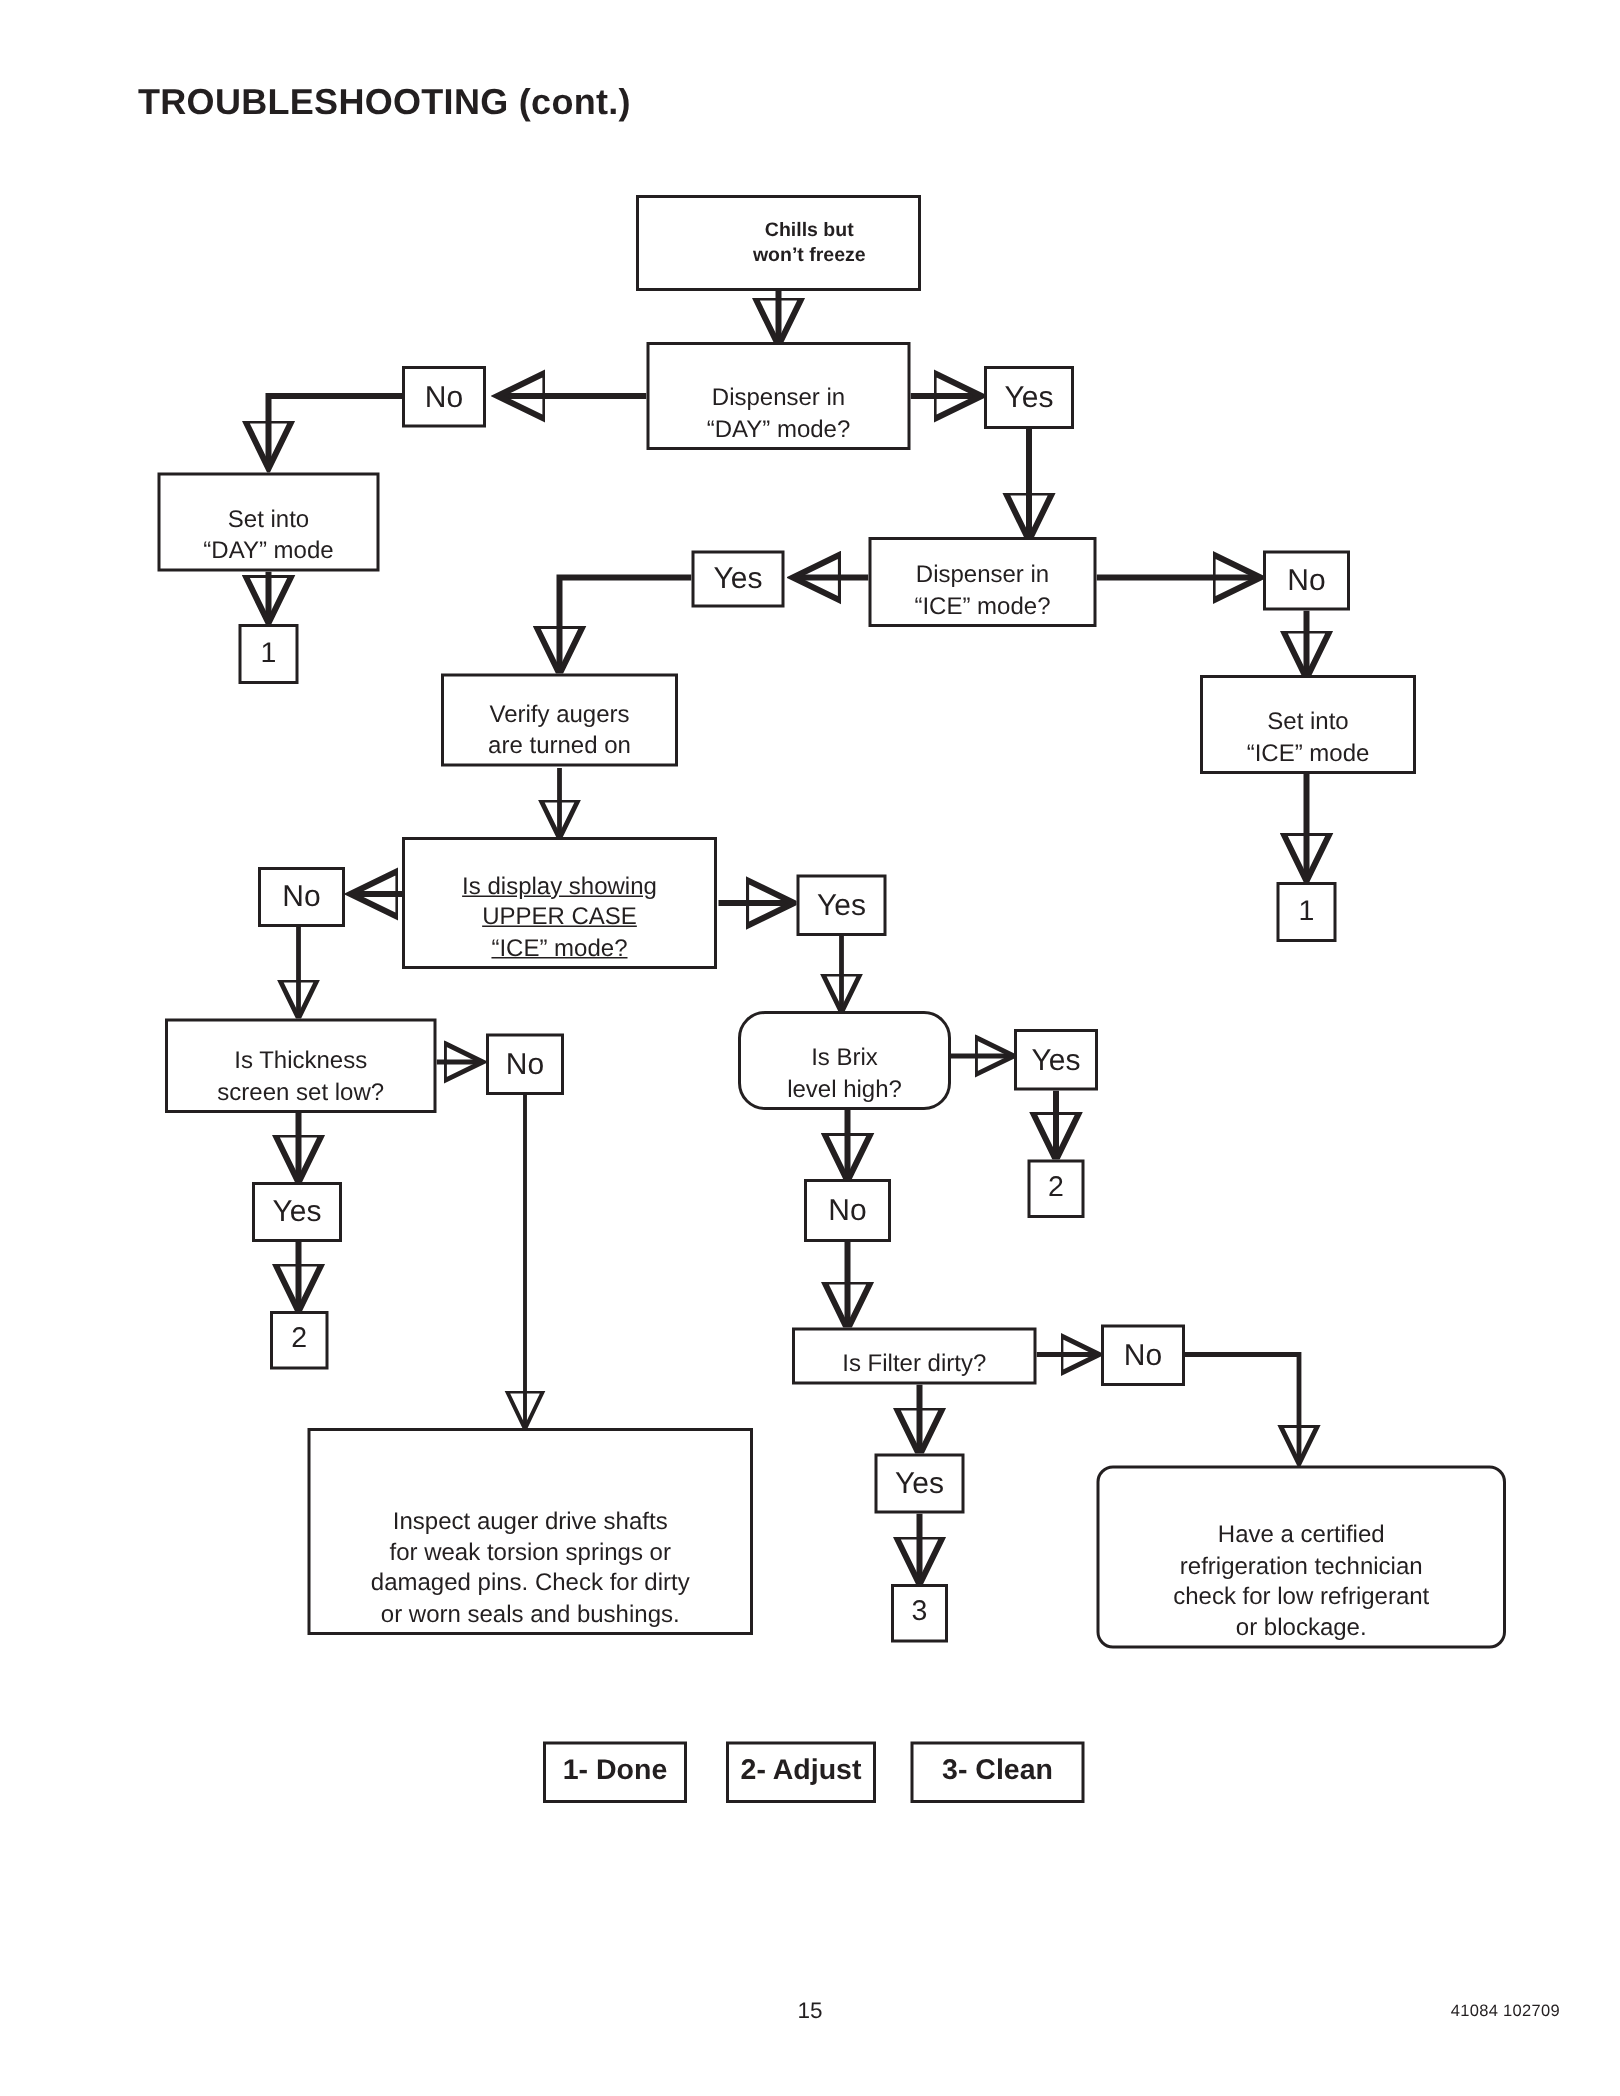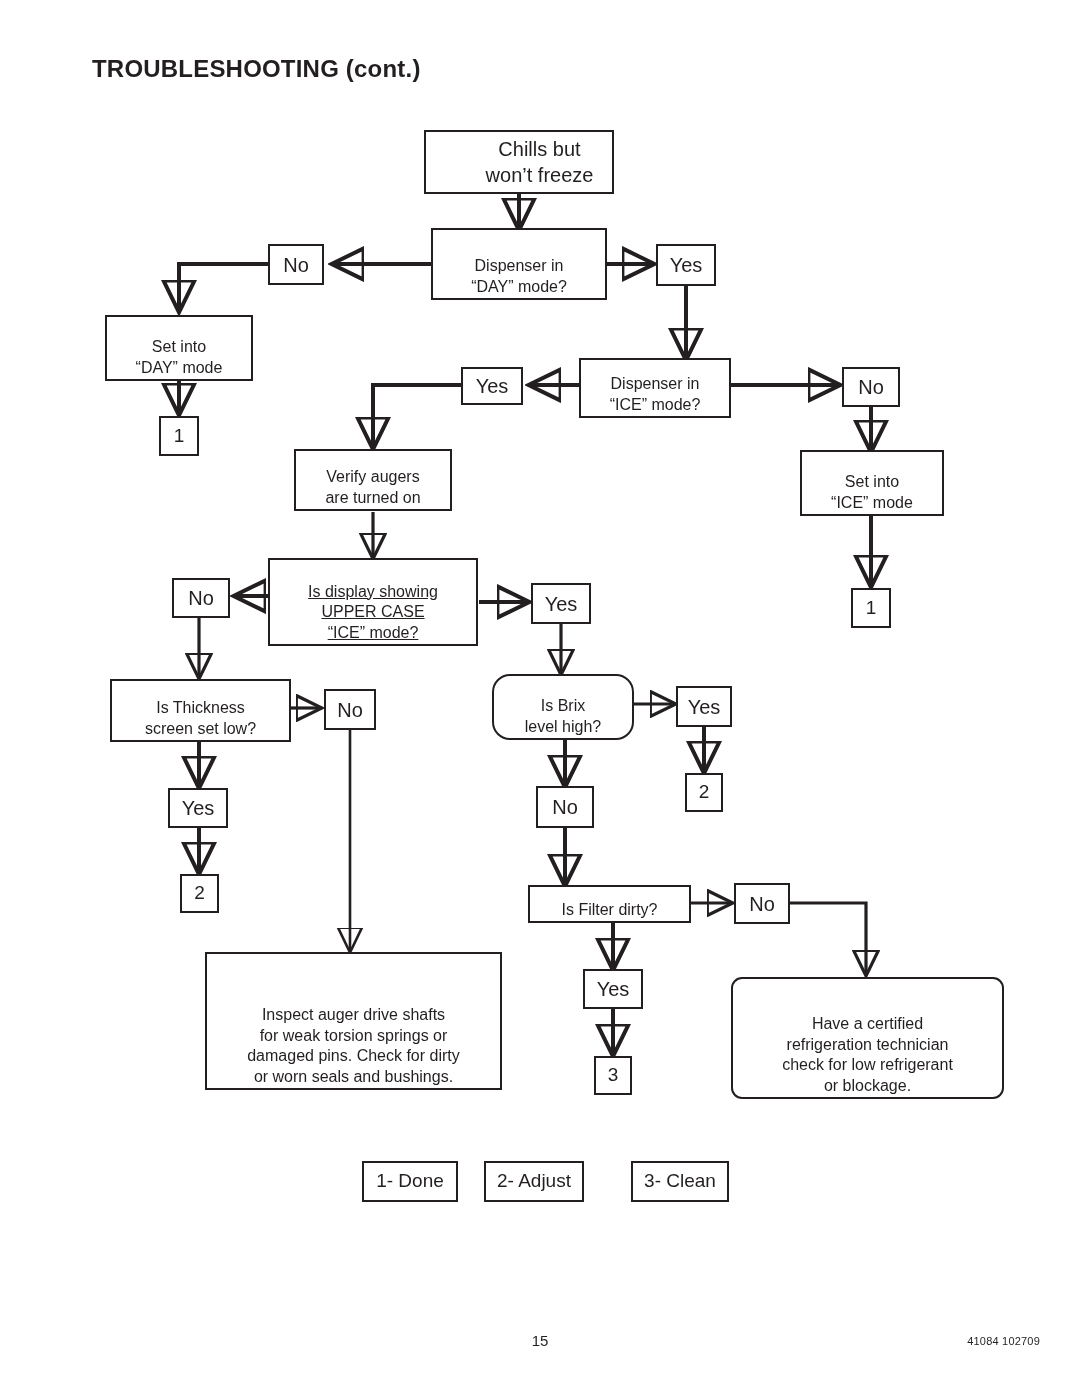--- a/index.html
+++ b/index.html
@@ -60,41 +60,41 @@
     color: #231f20;
   }
   .node .txt {
     display: block;
     width: 100%;
     white-space: pre-line;
   }
 
   
   .start {
-    font-size: 20px;
-    font-weight: normal;
+    font-size: 13px;
+    font-weight: bold;
     padding-left: 41px;
   }
   .process, .decision, .result {
     font-size: 16px;
     font-weight: normal;
     align-items: flex-end;
   }
   .yn {
     font-size: 20px;
     font-weight: normal;
     border-width: 2.5px;
   }
   .terminal {
     font-size: 19px;
     font-weight: normal;
   }
   .legend-box {
     font-size: 19px;
-    font-weight: normal;
+    font-weight: bold;
     border-width: 2.5px;
     justify-content: flex-end;
   }
 
   
   #footer-page {
     position: absolute;
     left: 0;
     top: 1332px;
     width: 1080px;
@@ -317,20 +317,20 @@
 check for low refrigerant
 or blockage.</span>
   </div>
 
   <div class="node legend-box" style="left:362px; top:1161px; width:96px; height:41px;">
     <span class="txt">1- Done</span>
   </div>
   <div class="node legend-box" style="left:484px; top:1161px; width:100px; height:41px;">
     <span class="txt">2- Adjust</span>
   </div>
-  <div class="node legend-box" style="left:631px; top:1161px; width:98px; height:41px;">
+  <div class="node legend-box" style="left:607px; top:1161px; width:116px; height:41px;">
     <span class="txt">3- Clean</span>
   </div>
 
   <div id="footer-page">15</div>
   <div id="footer-code">41084 102709</div>
 
 </div>
 
 </body></html>

